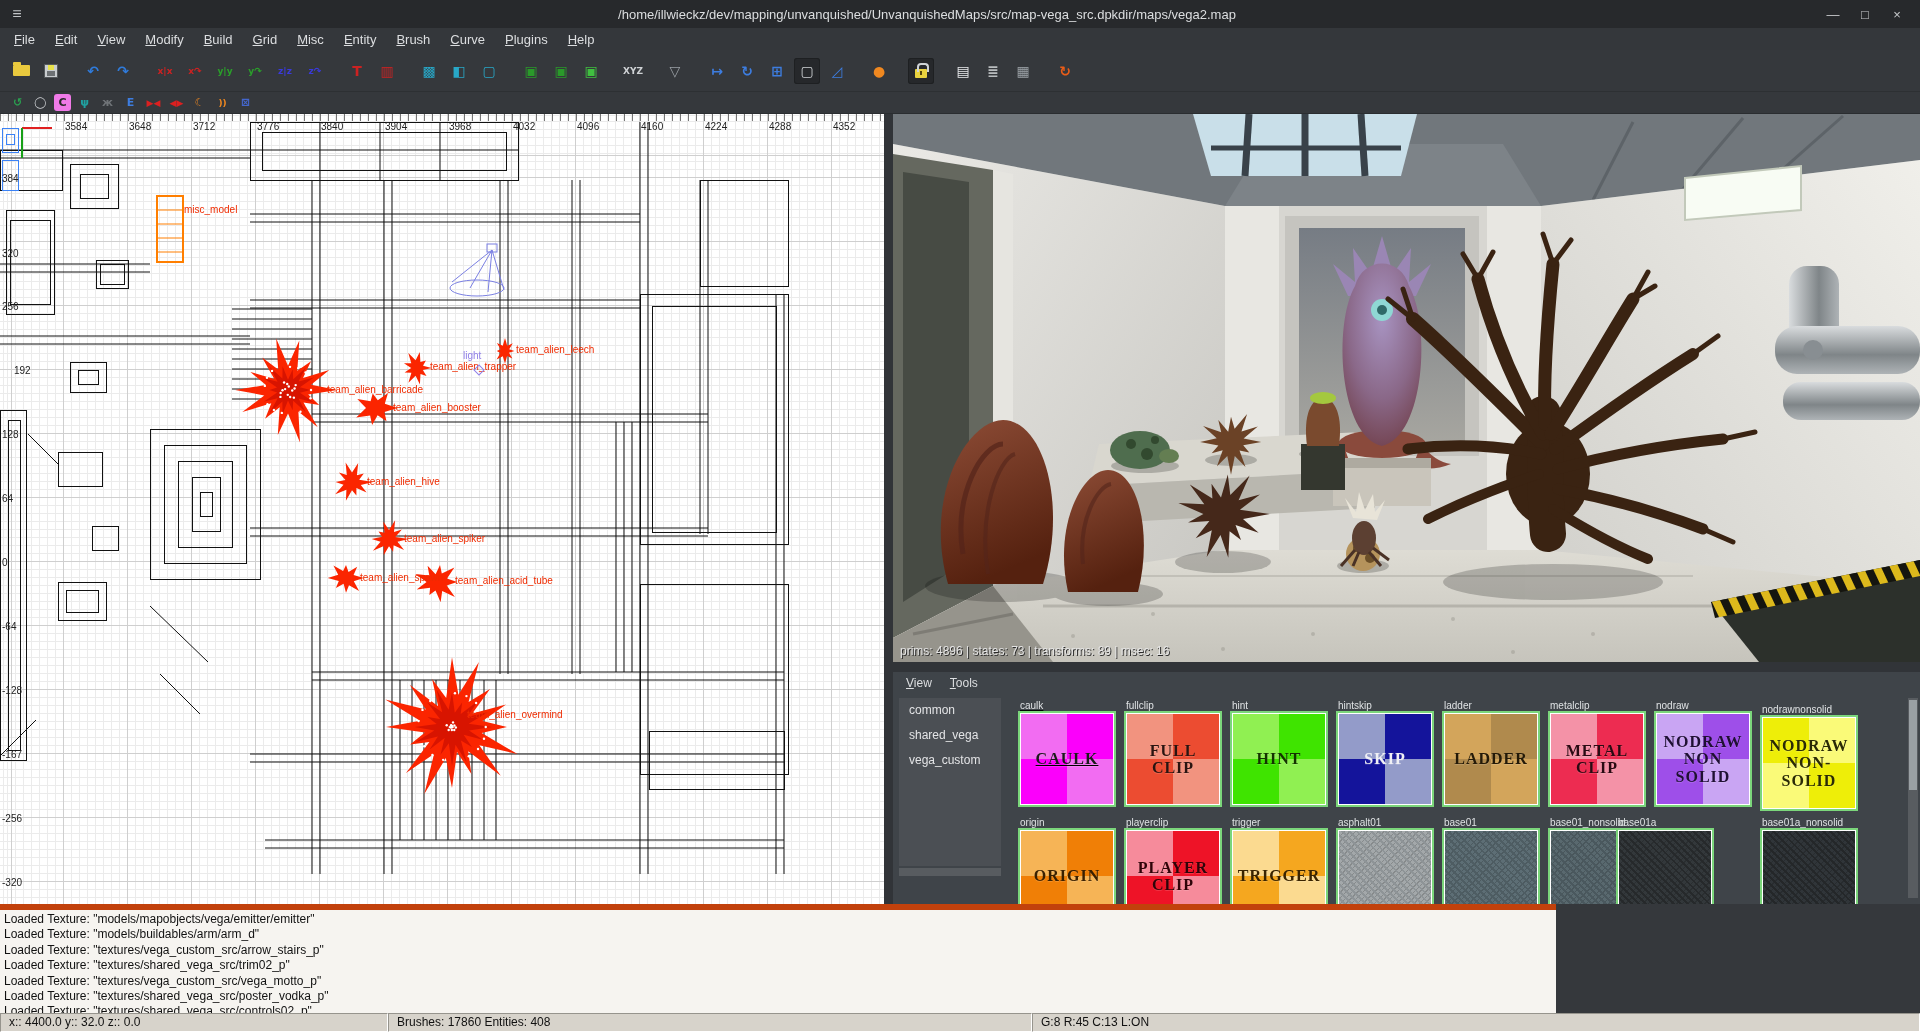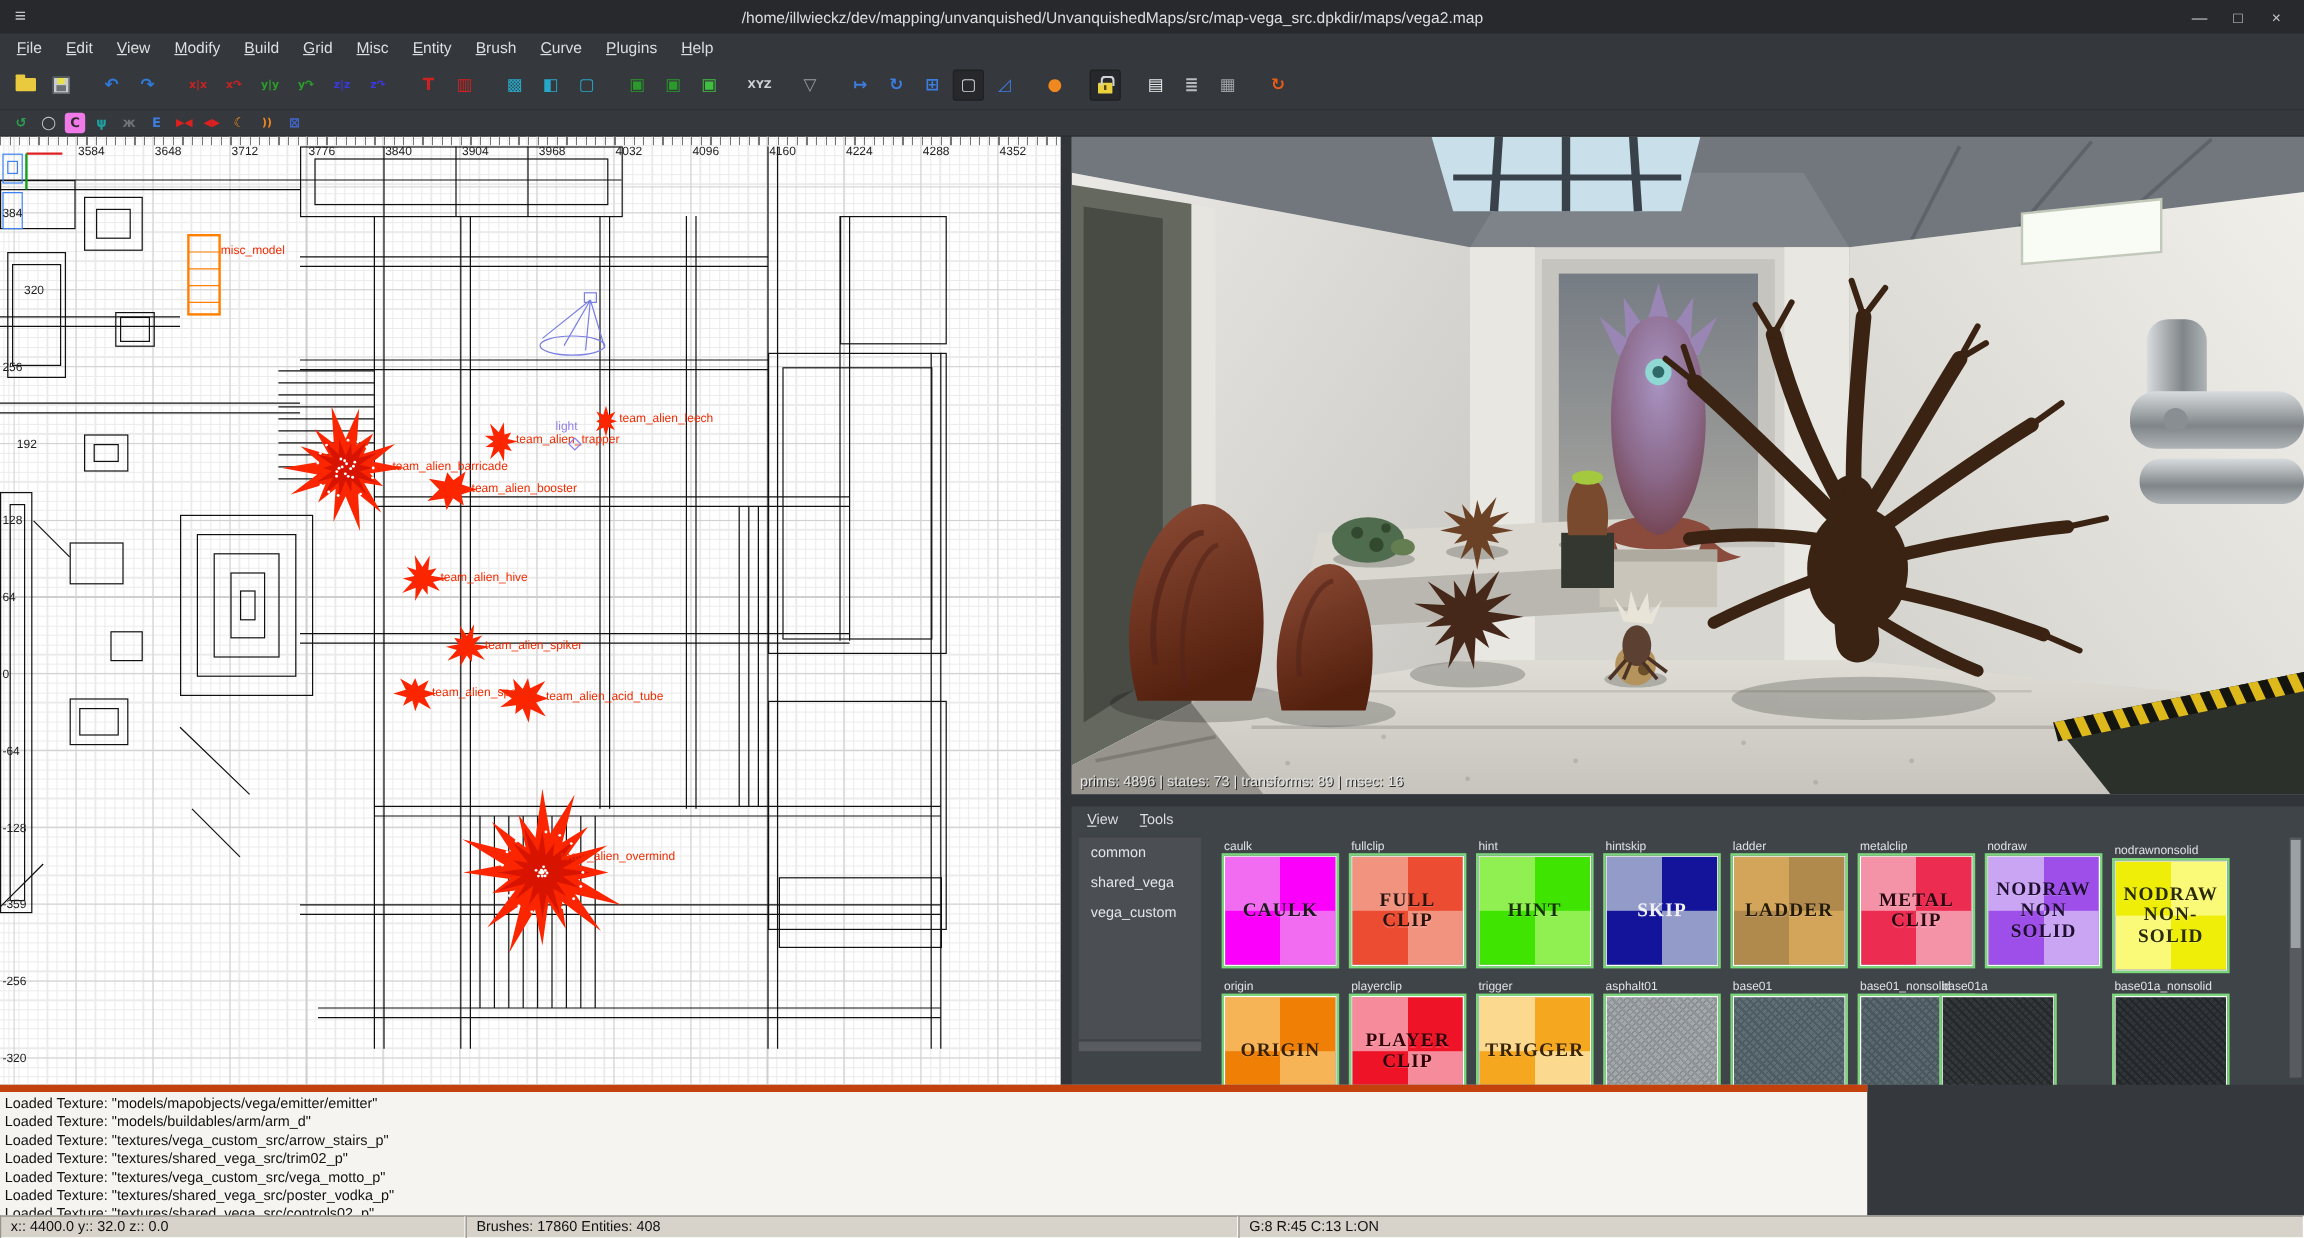--- a/index.html
+++ b/index.html
@@ -315,29 +315,29 @@
           <span class="rtop" style="left: 321px;">3840</span>
           <span class="rtop" style="left: 385px;">3904</span>
           <span class="rtop" style="left: 449px;">3968</span>
           <span class="rtop" style="left: 513px;">4032</span>
           <span class="rtop" style="left: 577px;">4096</span>
           <span class="rtop" style="left: 641px;">4160</span>
           <span class="rtop" style="left: 705px;">4224</span>
           <span class="rtop" style="left: 769px;">4288</span>
           <span class="rtop" style="left: 833px;">4352</span>
           <span class="rleft" style="top: 59px;">384</span>
-          <span class="rleft" style="top: 123px; margin-left: 18px;">320</span>
+          <span class="rleft" style="top: 134px;">320</span>
           <span class="rleft" style="top: 187px;">256</span>
           <span class="rleft" style="top: 251px; margin-left: 12px;">192</span>
           <span class="rleft" style="top: 315px;">128</span>
           <span class="rleft" style="top: 379px;">64</span>
           <span class="rleft" style="top: 443px;">0</span>
           <span class="rleft" style="top: 507px;">-64</span>
           <span class="rleft" style="top: 571px;">-128</span>
-          <span class="rleft" style="top: 635px;">-359</span>
+          <span class="rleft" style="top: 635px;">-167</span>
           <span class="rleft" style="top: 699px;">-256</span>
           <span class="rleft" style="top: 763px;">-320</span>
         </div>
       <div id="labels2d">
           <span class="lbl2d" style="left: 516px; top: 230px;">team_alien_leech</span>
           <span class="lbl2d" style="left: 430px; top: 247px;">team_alien_trapper</span>
           <span class="lbl2d" style="left: 327px; top: 270px;">team_alien_barricade</span>
           <span class="lbl2d" style="left: 393px; top: 288px;">team_alien_booster</span>
           <span class="lbl2d" style="left: 367px; top: 362px;">team_alien_hive</span>
           <span class="lbl2d" style="left: 404px; top: 419px;">team_alien_spiker</span>
@@ -545,21 +545,21 @@
             <div class="menuitem"><u>V</u>iew</div>
             <div class="menuitem"><u>T</u>ools</div>
           </div>
         <div class="folders" id="folders">
             <div class="folderitem">common</div>
             <div class="folderitem">shared_vega</div>
             <div class="folderitem">vega_custom</div>
           </div>
         <div class="folders-hscroll"></div>
         <div class="tiles" id="tiles">
-            <div class="tslot" style="left: 127px; top: 28px;">
+            <div class="tslot" style="left: 127px; top: 28px; text-decoration: underline;">
               <div class="tcap">caulk</div>
               <div class="tile" style="background: linear-gradient(to right, rgb(242, 108, 242) 0px, rgb(242, 108, 242) 50%, rgb(251, 0, 251) 50%, rgb(251, 0, 251) 100%) 0px 0px / 100% 50% no-repeat, linear-gradient(to right, rgb(251, 0, 251) 0px, rgb(251, 0, 251) 50%, rgb(242, 108, 242) 50%, rgb(242, 108, 242) 100%) 0px 100%;">
                 <div class="tiletext" style="color: rgb(26, 26, 26);">CAULK</div>
               </div>
             </div>
             <div class="tslot" style="left: 233px; top: 28px;">
               <div class="tcap">fullclip</div>
               <div class="tile" style="background: linear-gradient(to right, rgb(242, 147, 127) 0px, rgb(242, 147, 127) 50%, rgb(236, 76, 49) 50%, rgb(236, 76, 49) 100%) 0px 0px / 100% 50% no-repeat, linear-gradient(to right, rgb(236, 76, 49) 0px, rgb(236, 76, 49) 50%, rgb(242, 147, 127) 50%, rgb(242, 147, 127) 100%) 0px 100%;">
                 <div class="tiletext" style="color: rgb(42, 20, 16);">FULL
 CLIP</div>

